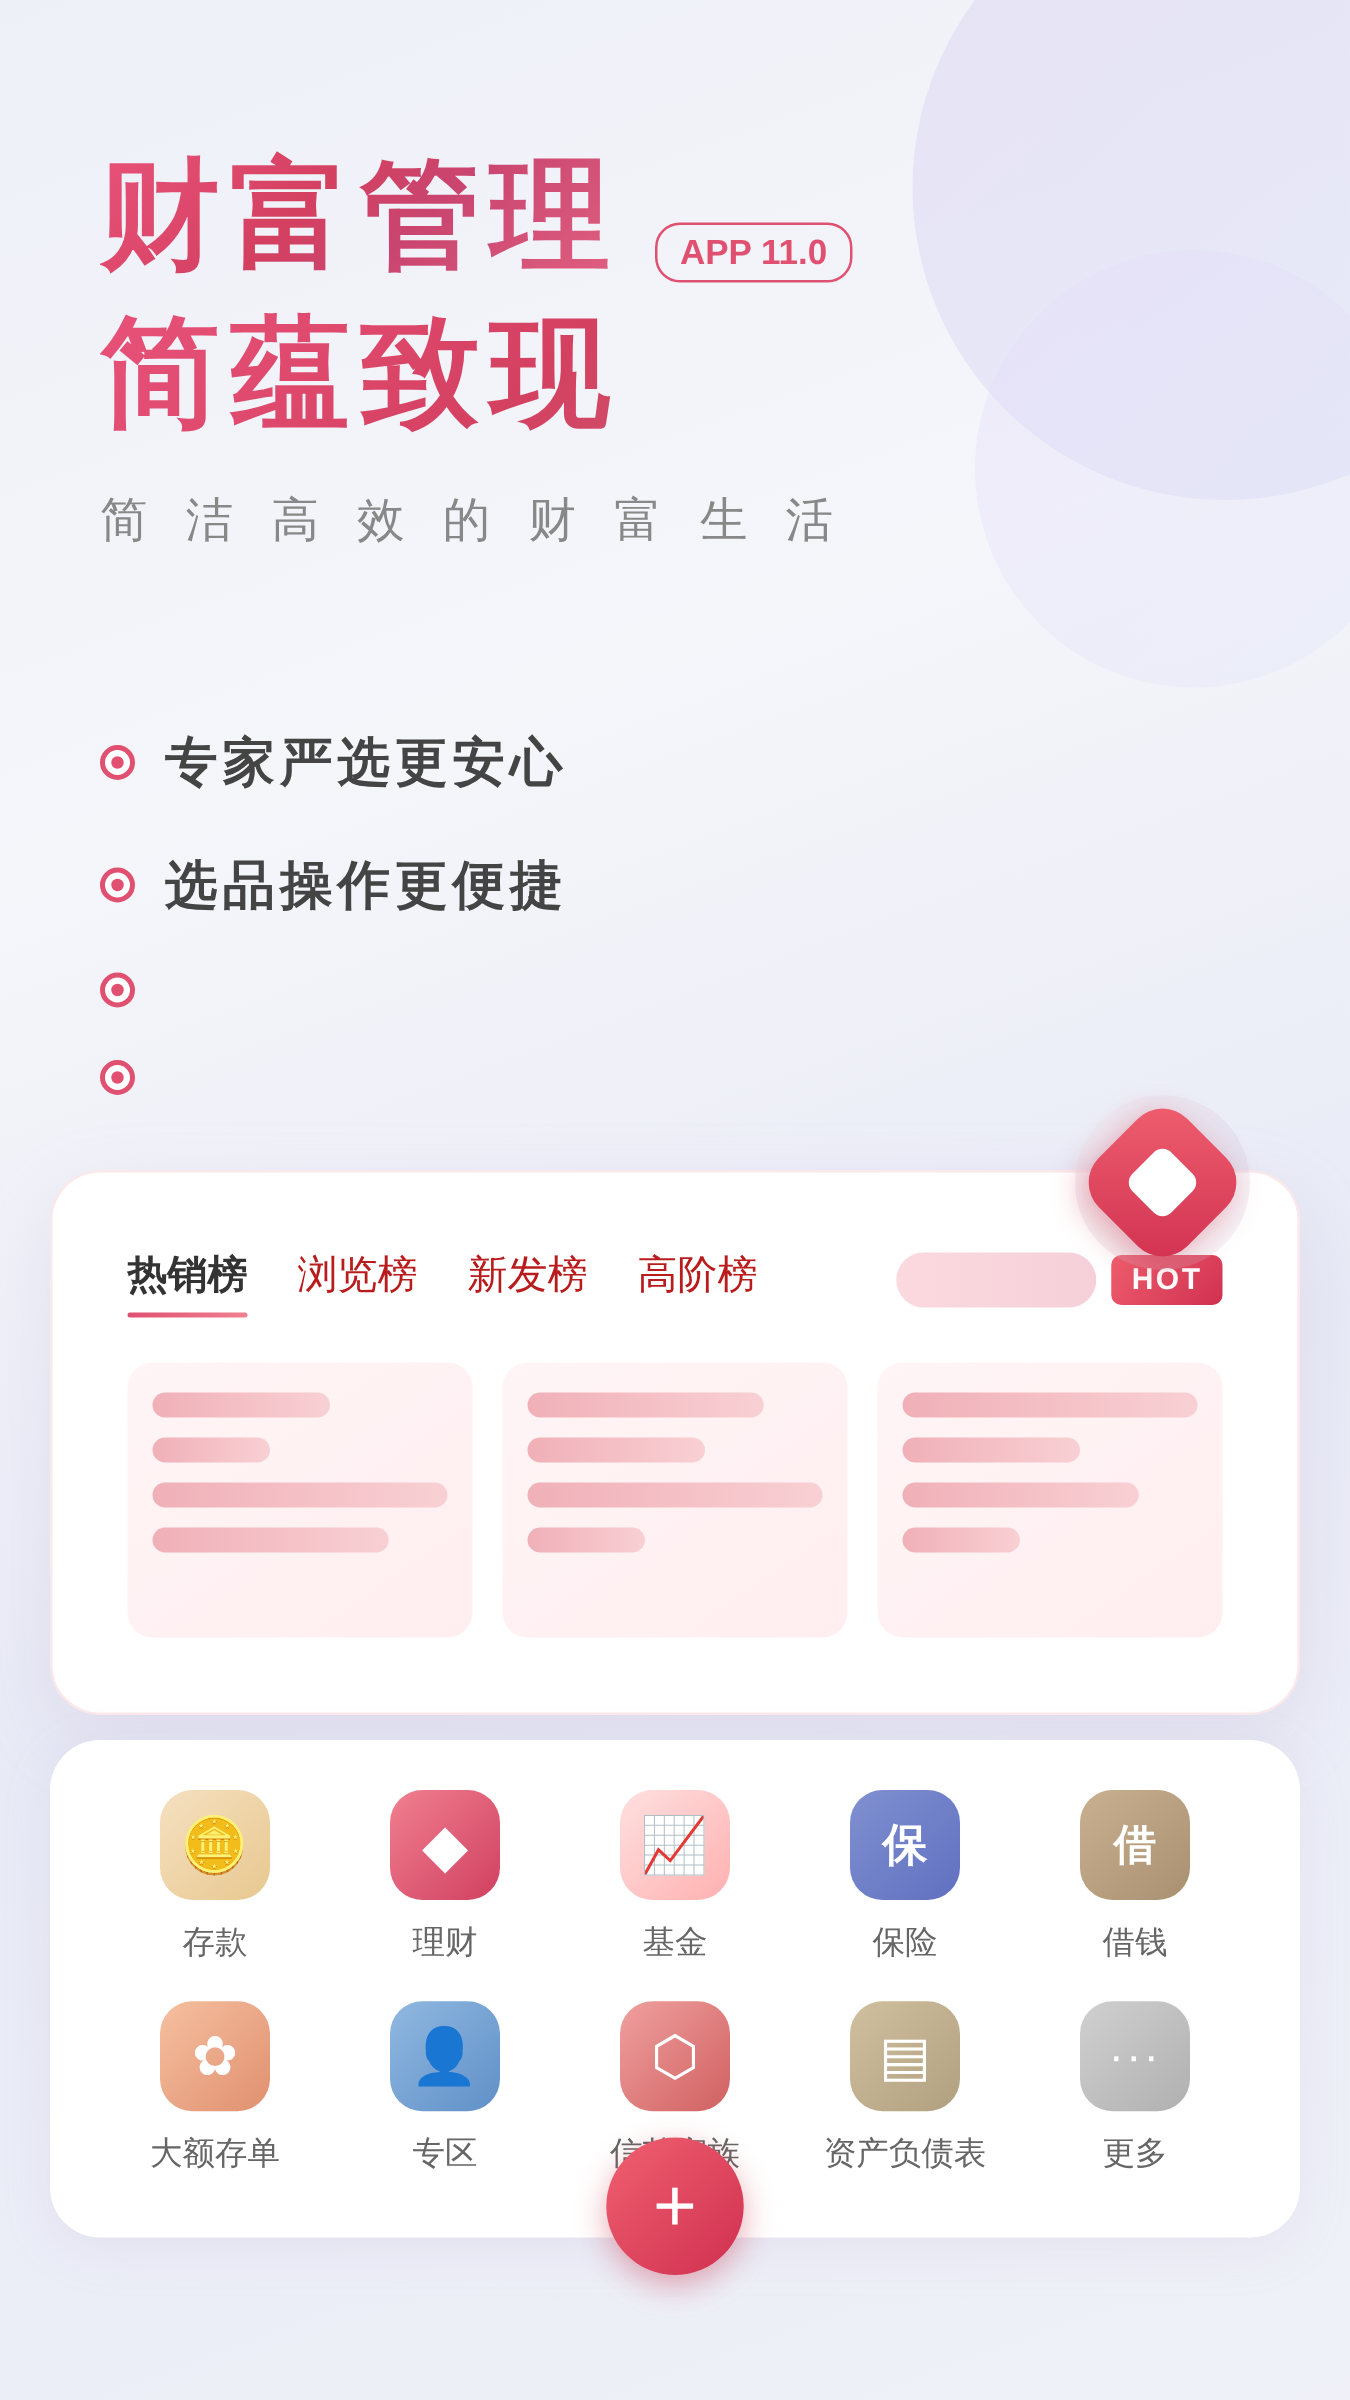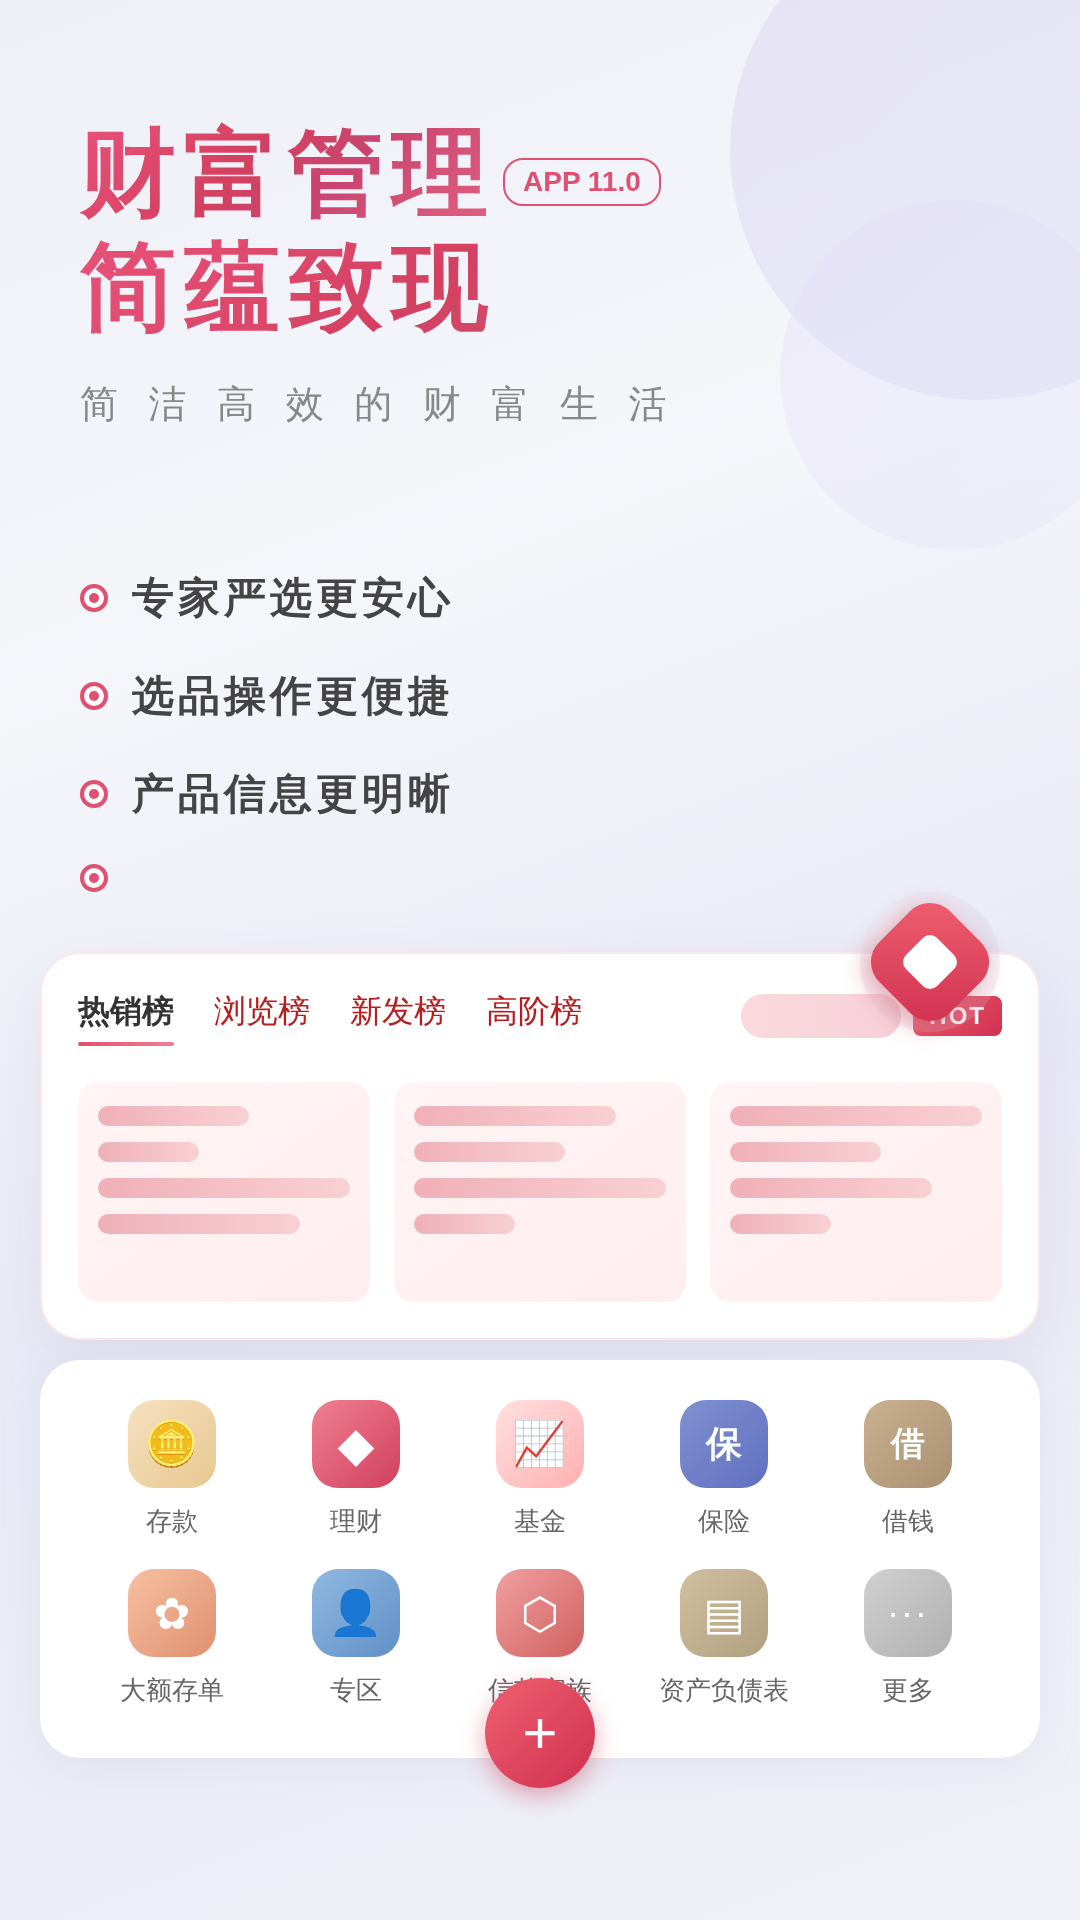--- a/index.html
+++ b/index.html
@@ -32,23 +32,23 @@
 
     
     .hero-section {
       padding: 120px 80px 60px 80px;
       position: relative;
       z-index: 1;
     }
 
     .title-line {
       display: flex;
-      align-items: center;
-      gap: 7px;
-      margin-bottom: 8px;
+      align-items: flex-end;
+      gap: 28px;
+      margin-bottom: 20px;
     }
 
     .main-title {
       font-size: 96px;
       font-weight: 700;
       line-height: 1.1;
       background: linear-gradient(135deg, #e8527a 0%, #d44060 40%, #c94570 60%, #e06080 100%);
       -webkit-background-clip: text;
       -webkit-text-fill-color: transparent;
       background-clip: text;
@@ -168,21 +168,21 @@
       height: 44px;
       background: white;
       border-radius: 10px;
       transform: rotate(0deg);
     }
 
     
     .main-card {
       background: white;
       border-radius: 40px;
-      padding: 36px;
+      padding: 60px;
       box-shadow: 0 20px 60px rgba(180,160,200,0.2);
       border: 2px solid rgba(220,100,120,0.15);
       position: relative;
     }
 
     
     .tabs-row {
       display: flex;
       align-items: center;
       gap: 40px;
@@ -362,21 +362,20 @@
   <div class="feature-item">
     <div class="feature-dot"></div>
     <span class="feature-text">专家严选更安心</span>
   </div>
   <div class="feature-item">
     <div class="feature-dot"></div>
     <span class="feature-text">选品操作更便捷</span>
   </div>
   <div class="feature-item">
     <div class="feature-dot"></div>
-    <span class="feature-text">产品信息更明晰</span>
   </div>
   <div class="feature-item">
     <div class="feature-dot"></div>
   </div>
 </div>
 
 <div class="mockup-section">
 
   <div class="floating-diamond">
     <div class="diamond-btn">

